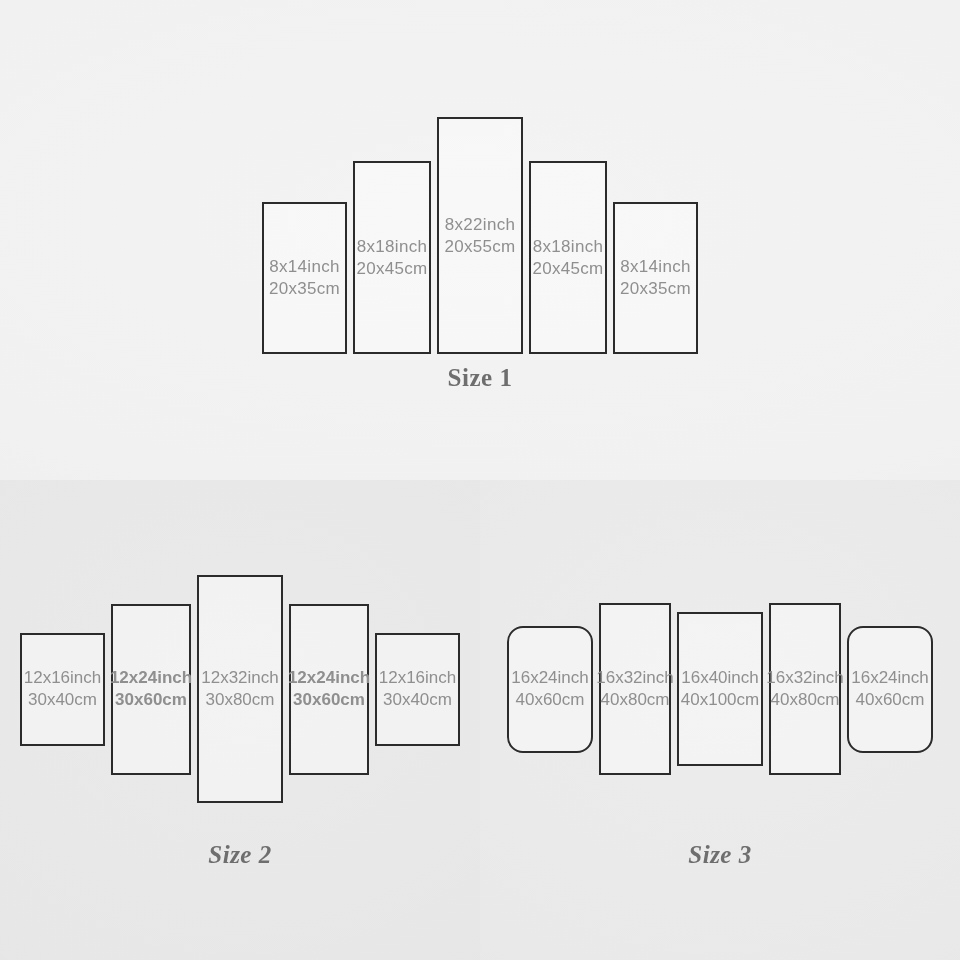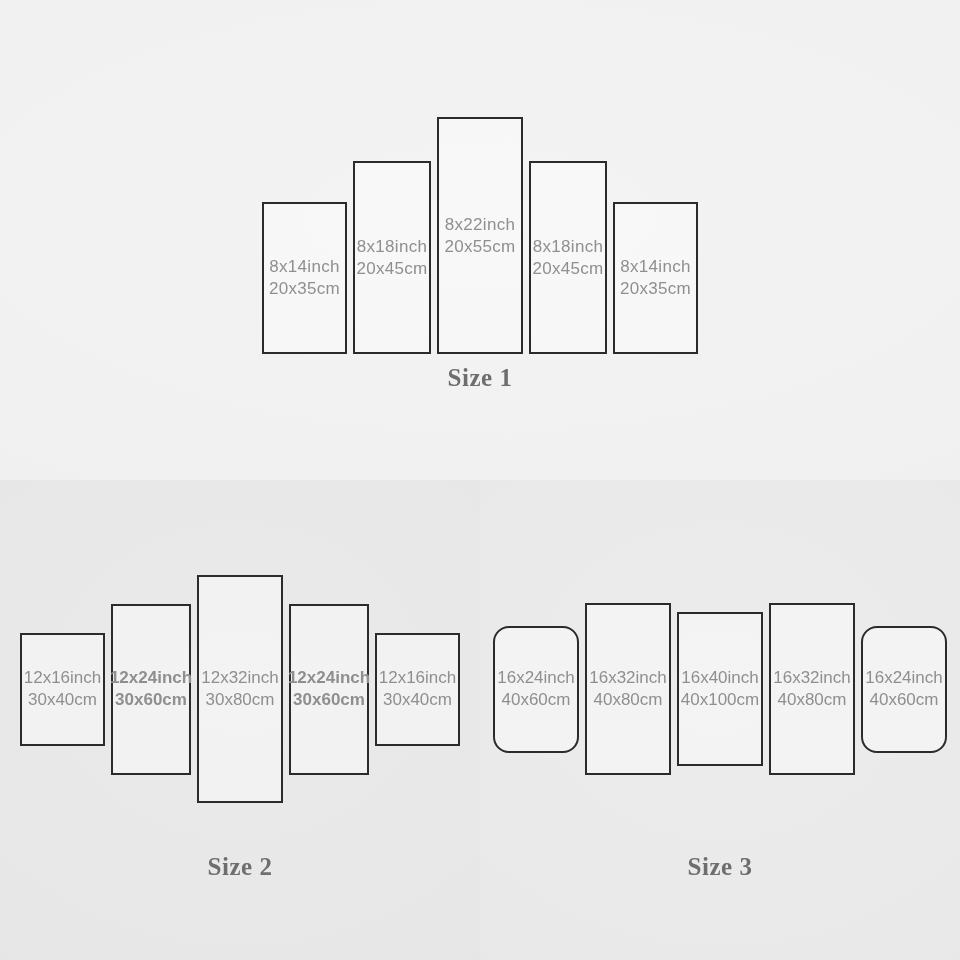--- a/index.html
+++ b/index.html
@@ -50,33 +50,33 @@
   
   .s1-a { width: 85px; height: 152px; }
   .s1-b { width: 78px; height: 193px; }
   .s1-c { width: 86px; height: 237px; }
   
   .s2-a { width: 85px; height: 113px; }
   .s2-b { width: 80px; height: 171px; font-weight: bold; }
   .s2-c { width: 86px; height: 228px; }
   
   .s3-a { width: 86px; height: 127px; border-radius: 16px; }
-  .s3-b { width: 86px; height: 172px; }
+  .s3-b { width: 72px; height: 172px; }
   .s3-c { width: 86px; height: 154px; }
 
   .title {
     margin: 0; text-align: center;
     font-family: "Liberation Serif", serif;
     font-weight: 700;
     font-size: 25px;
     letter-spacing: 0.5px;
     color: #6e6e6e;
   }
   .sec1 .title { margin-top: 10px; }
-  .sec2 .title, .sec3 .title { margin-top: 14px; }
+  .sec2 .title, .sec3 .title { margin-top: 2px; font-style: italic; }
 </style>
 </head>
 <body>
 
 <div class="wrap">
 
   <section class="sec sec1">
     <div class="row">
       <div class="panel s1-a">
         <span>8x14inch</span>

